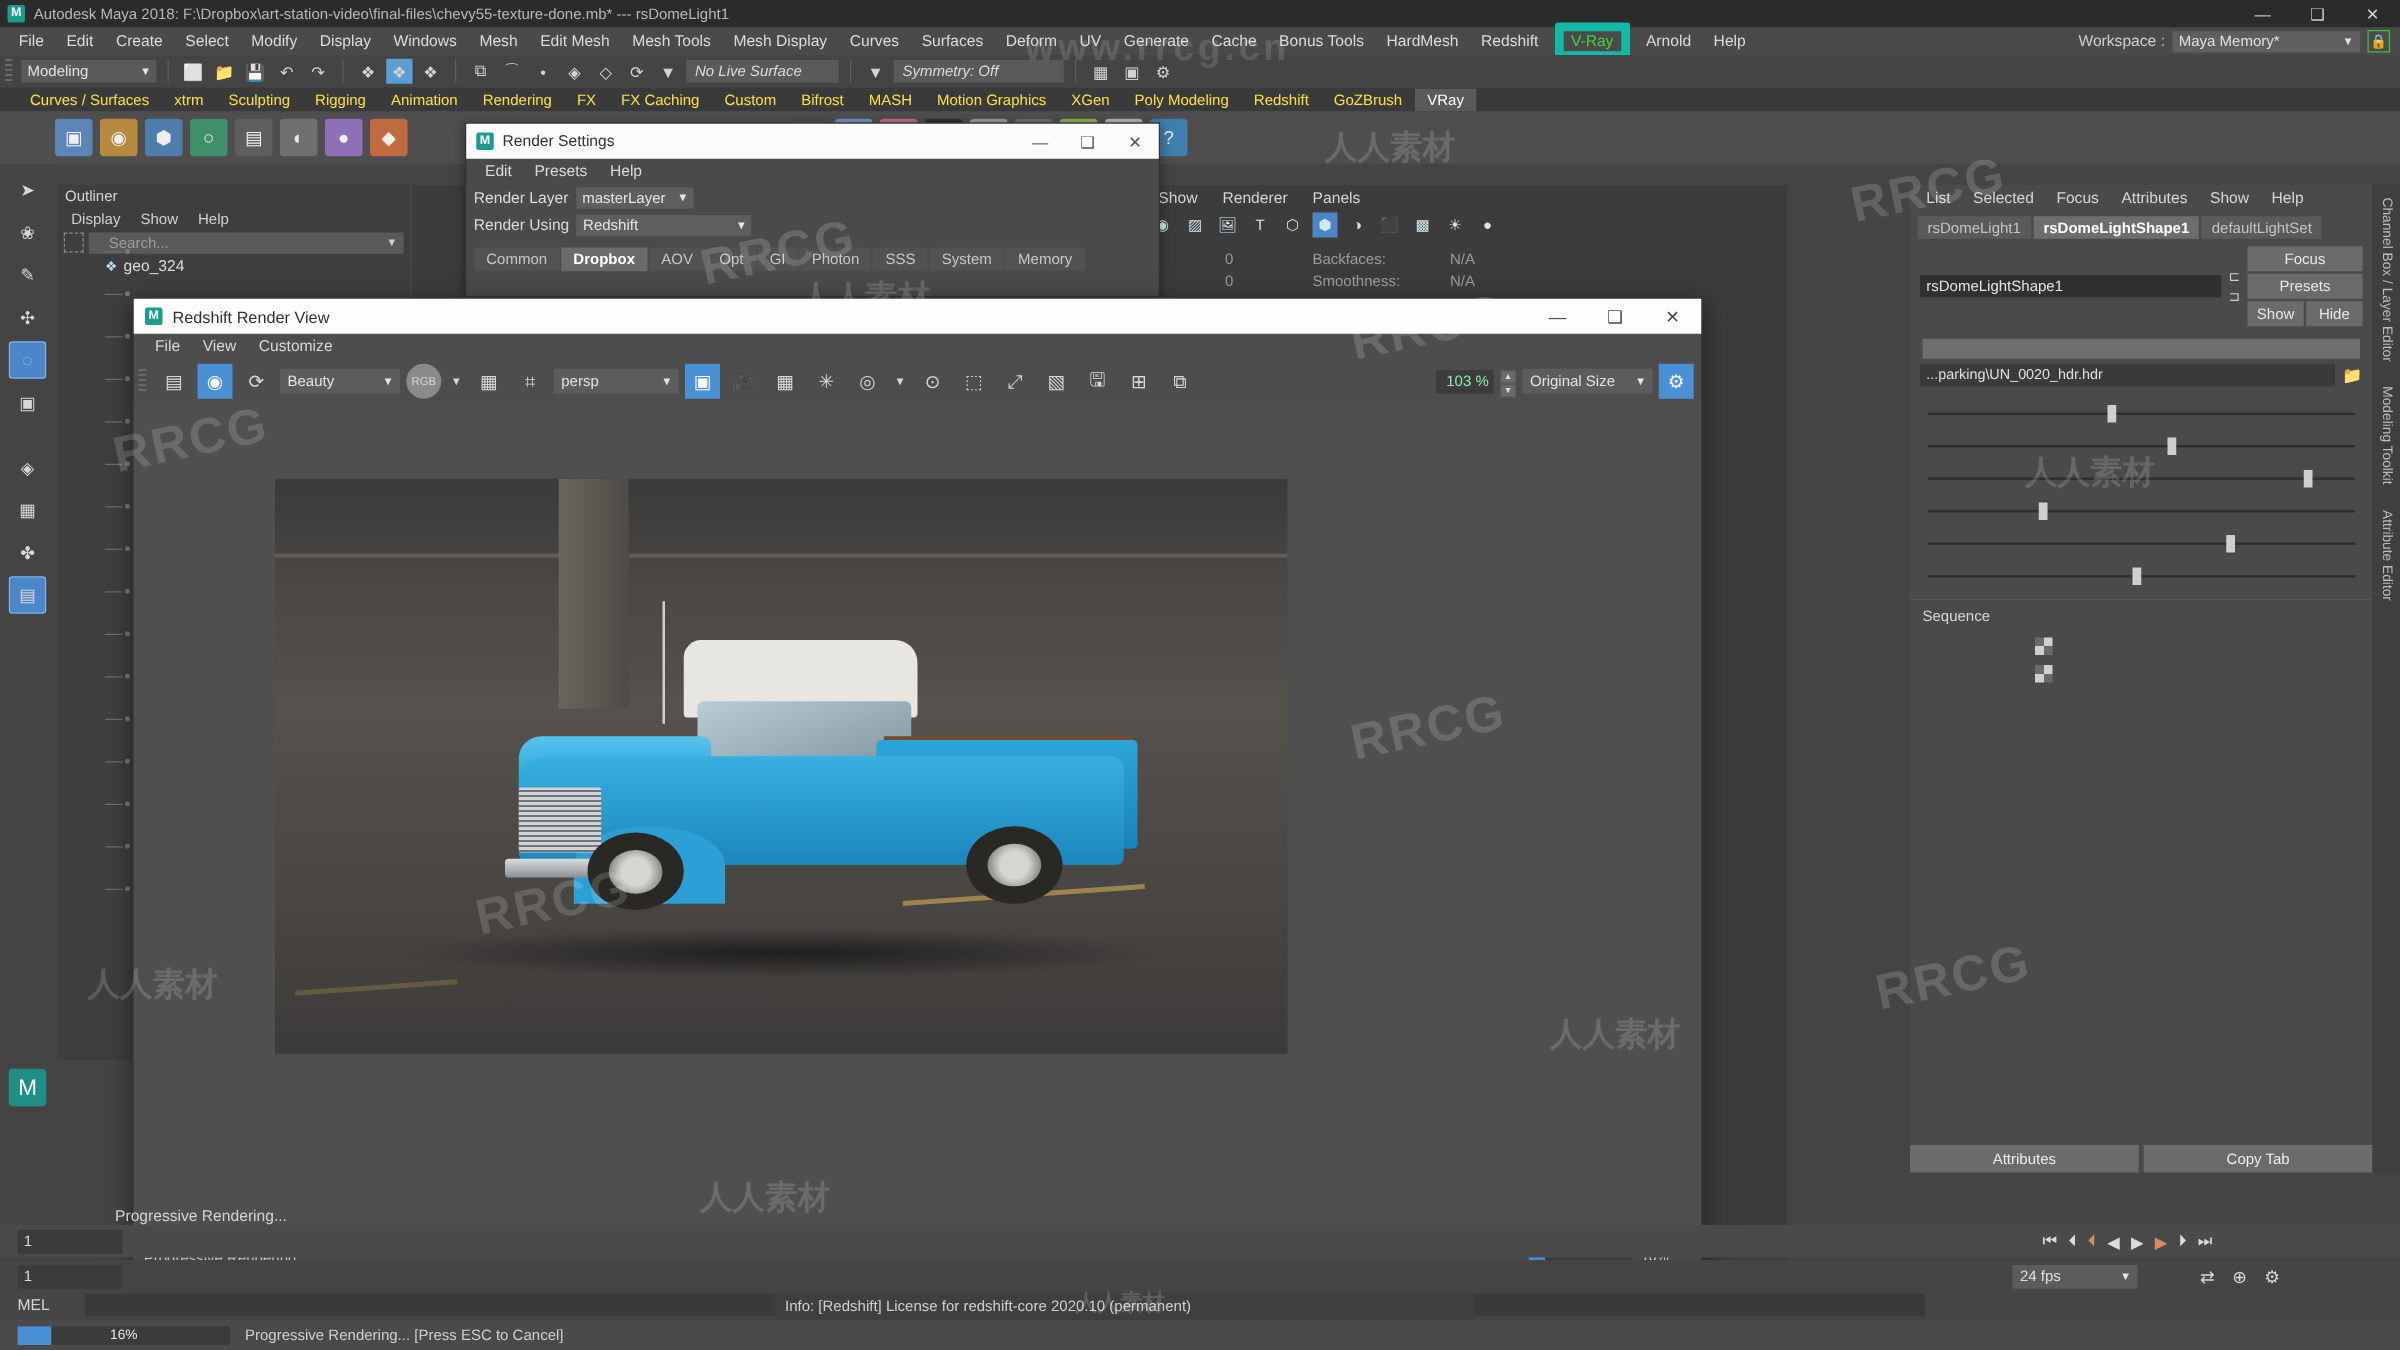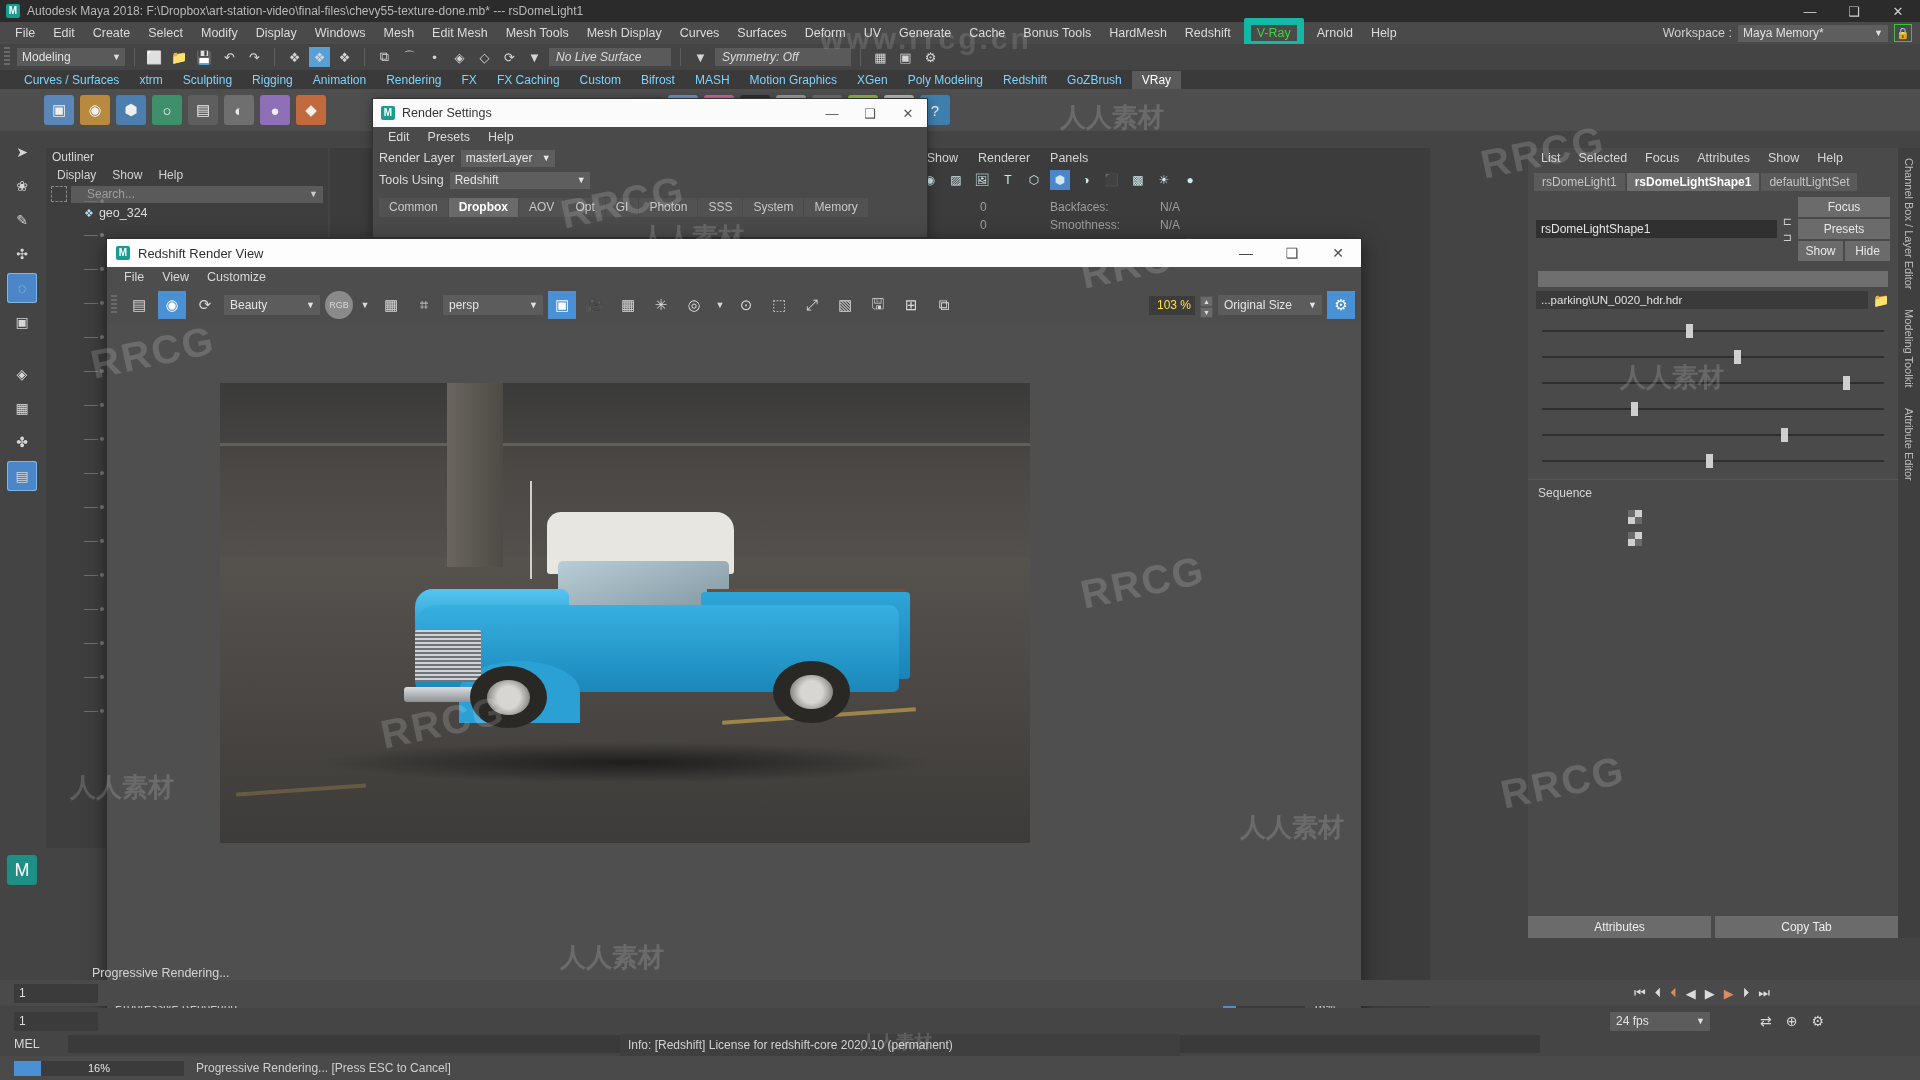--- a/index.html
+++ b/index.html
@@ -65,21 +65,21 @@
     color:#d4d4d4; font-size: 13px; }
   .tb-ico.on { background:#5a9fd4; }
   .field-box { height: 18px; background:#5a5a5a; color:#dcdcdc; display:flex; align-items:center;
     padding: 0 7px; font-size: 12px; font-style: italic; }
 
   
   .shelftabs {
     position: absolute; top: 70px; left: 0; width: 1920px; height: 19px;
     background: #3a3a3a; display:flex; align-items:flex-end; padding-left: 14px; font-size: 12px;
   }
-  .shelftabs .st { padding: 0 10px; line-height: 18px; color:#7dd3fc; }
+  .shelftabs .st { padding: 0 10px; line-height: 18px; color:#fde047; }
   .shelftabs .st.active { background:#5a5a5a; color:#ffffff; }
 
   
   .shelfbar {
     position: absolute; top: 89px; left: 0; width: 1920px; height: 42px;
     background: #4e4e4e; display:flex; align-items:center; gap: 6px; padding-left: 44px;
   }
   .shelf-ico { width:30px; height:30px; border-radius:3px; display:flex;
     align-items:center; justify-content:center; font-size:15px; color:#efefef; }
 
@@ -162,21 +162,21 @@
     justify-content:center; color:#4a4a4a; font-size:14px; }
   .rrv-menu { height:20px; display:flex; align-items:center; padding-left:8px; font-size:12.5px; }
   .rrv-menu span { padding:0 9px; color:#d8d8d8; }
   .rrv-tb { height: 36px; display:flex; align-items:center; gap:5px; padding-left:4px; }
   .rrv-ico { width:28px; height:28px; display:flex; align-items:center; justify-content:center;
     color:#d8d8d8; font-size:15px; }
   .rrv-ico.on { background:#4a90d4; color:#fff; }
   .rrv-combo { height:20px; background:#5c5c5c; color:#e4e4e4; display:flex; align-items:center;
     padding-left:6px; position:relative; font-size:12px; }
   .rrv-combo .caret { position:absolute; right:5px; font-size:9px; }
-  .zoom-field { width:46px; height:19px; background:#3c3c3c; color:#fde047; font-size:12px;
+  .zoom-field { width:46px; height:19px; background:#3c3c3c; color:#86efac; font-size:12px;
     display:flex; align-items:center; justify-content:flex-end; padding-right:4px; }
   .spin { display:flex; flex-direction:column; width:13px; height:19px; }
   .spin div { flex:1; background:#6a6a6a; color:#ddd; font-size:7px; text-align:center;
     line-height:9px; border:1px solid #555; }
   .rrv-canvas { position:absolute; top: 84px; left: 0; width: 1254px; height: 670px;
     background: #4f4f4f; }
   .rrv-status { position:absolute; bottom:0; left:0; width:1254px; height:26px;
     background:#4a4a4a; display:flex; align-items:center; padding-left:8px; font-size:12px; }
   .mini-prog { position:absolute; right: 56px; width: 82px; height: 14px; background:#3b3b3b; }
   .mini-prog i { display:block; height:100%; width: 16%; background:#4a90d4; }
@@ -545,21 +545,21 @@
       <span>Help</span>
     </div>
     <div class="rs-field">
       <span class="lab">Render Layer</span>
       <div class="rs-combo" style="width:94px">
         <span>masterLayer</span>
         <span class="caret">▼</span>
       </div>
     </div>
     <div class="rs-field">
-      <span class="lab">Tools Using</span>
+      <span class="lab">Render Using</span>
       <div class="rs-combo" style="width:140px">
         <span>Redshift</span>
         <span class="caret">▼</span>
       </div>
     </div>
     <div class="rs-tabs">
       <span class="t">Common</span>
       <span class="t active">Dropbox</span>
       <span class="t">AOV</span>
       <span class="t">Opt</span>

